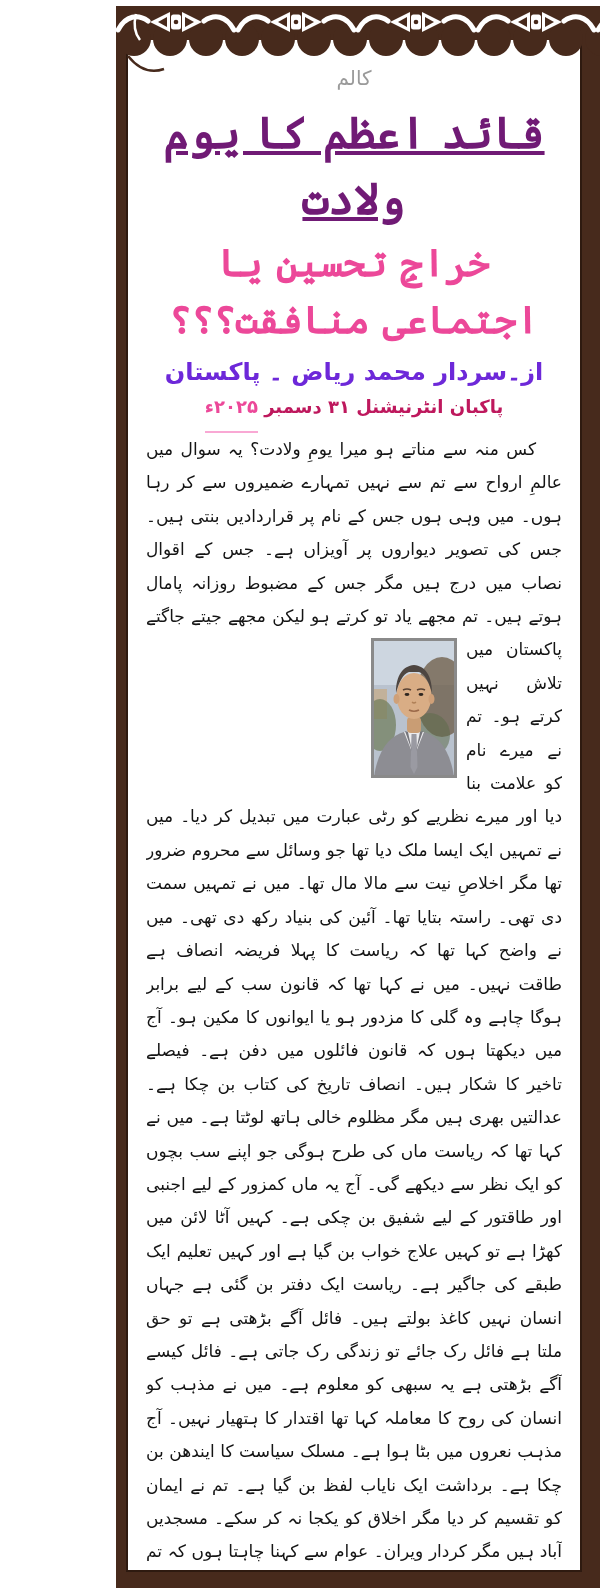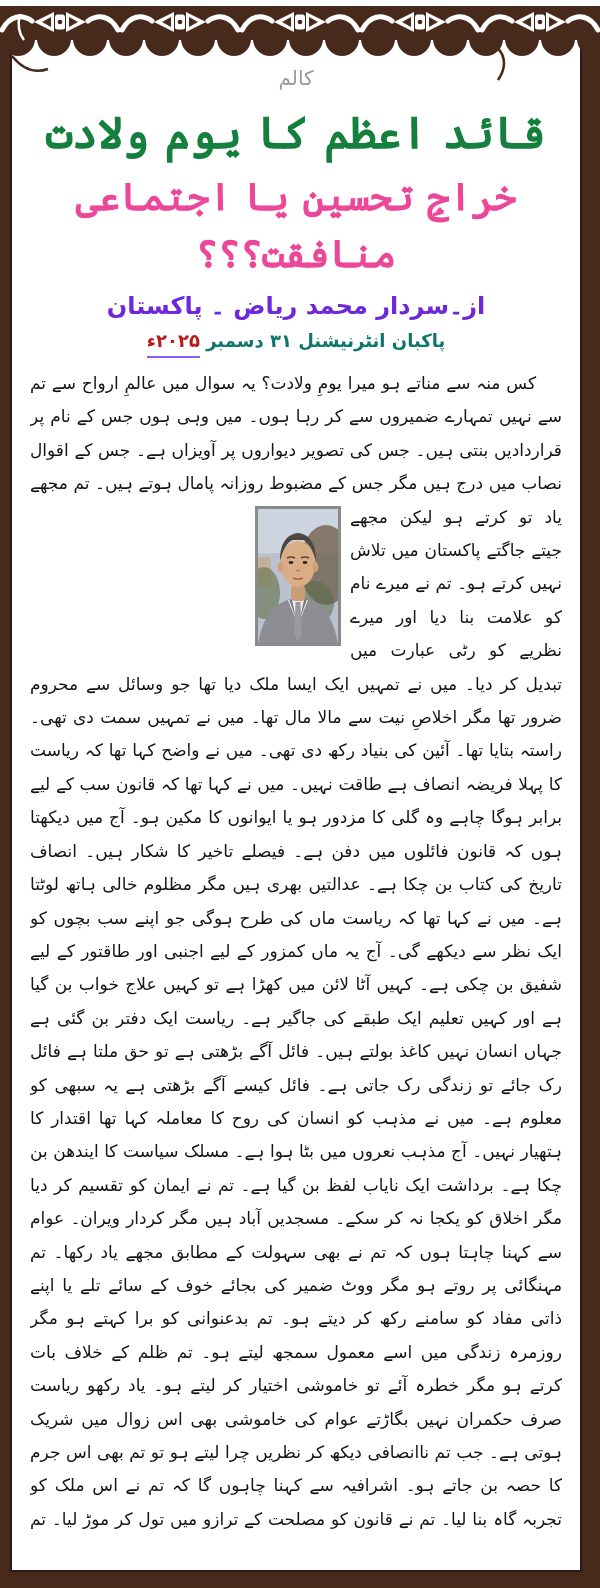--- a/index.html
+++ b/index.html
@@ -1,18 +1,18 @@
 <!DOCTYPE html>
 <html lang="ur" dir="rtl"><head>
 <meta charset="utf-8">
 <style>
   html,body{margin:0;padding:0;background:#fff;}
   .page{
     position:relative;
-    width:600px;height:1588px;
+    width:484px;height:1588px;
     background:#472a1c;
     overflow:hidden;
     font-family:"DejaVu Sans", sans-serif;
   }
   .content-box{
     position:absolute;
     left:10px;right:18px;top:6px;bottom:16px;
     background:#ffffff;
     border:2px solid #2e1a10;
     box-sizing:border-box;
@@ -26,50 +26,51 @@
     text-align:center;
   }
   .section-label{
     margin-top:58px;
     color:#9a9a9a;
     font-size:20px;
     font-family:"DejaVu Sans", sans-serif;
   }
   .headline-1{
     margin:10px 0 0 0;
-    color:#15803d;
+    color:#701a75;
     font-size:44px;
     font-weight:bold;
     line-height:1.5;
     font-family:"DejaVu Serif", serif;
+    text-decoration:underline;
   }
   .headline-2{
     margin:2px 0 0 0;
     color:#ec4899;
     font-size:38px;
     font-weight:bold;
     line-height:1.5;
     font-family:"DejaVu Serif", serif;
   }
   .byline{
     margin-top:10px;
     color:#6d28d9;
     font-size:24px;
     font-weight:bold;
   }
   .pub-line{
     margin-top:10px;
     font-size:18px;
     font-weight:bold;
   }
-  .pub-name{color:#0f766e;}
+  .pub-name{color:#be185d;}
   .pub-year{
-    color:#b91c1c;
-    border-bottom:2px solid #8b5cf6;
-    padding-bottom:5px;
+    color:#ec4899;
+    border-bottom:2px solid #f9a8d4;
+    padding-bottom:14px;
   }
   .article{
     direction:rtl;
     text-align:justify;
     text-align-last:right;
     margin-top:16px;
     height:1168px;
     overflow:hidden;
     color:#141414;
     font-size:17px;

